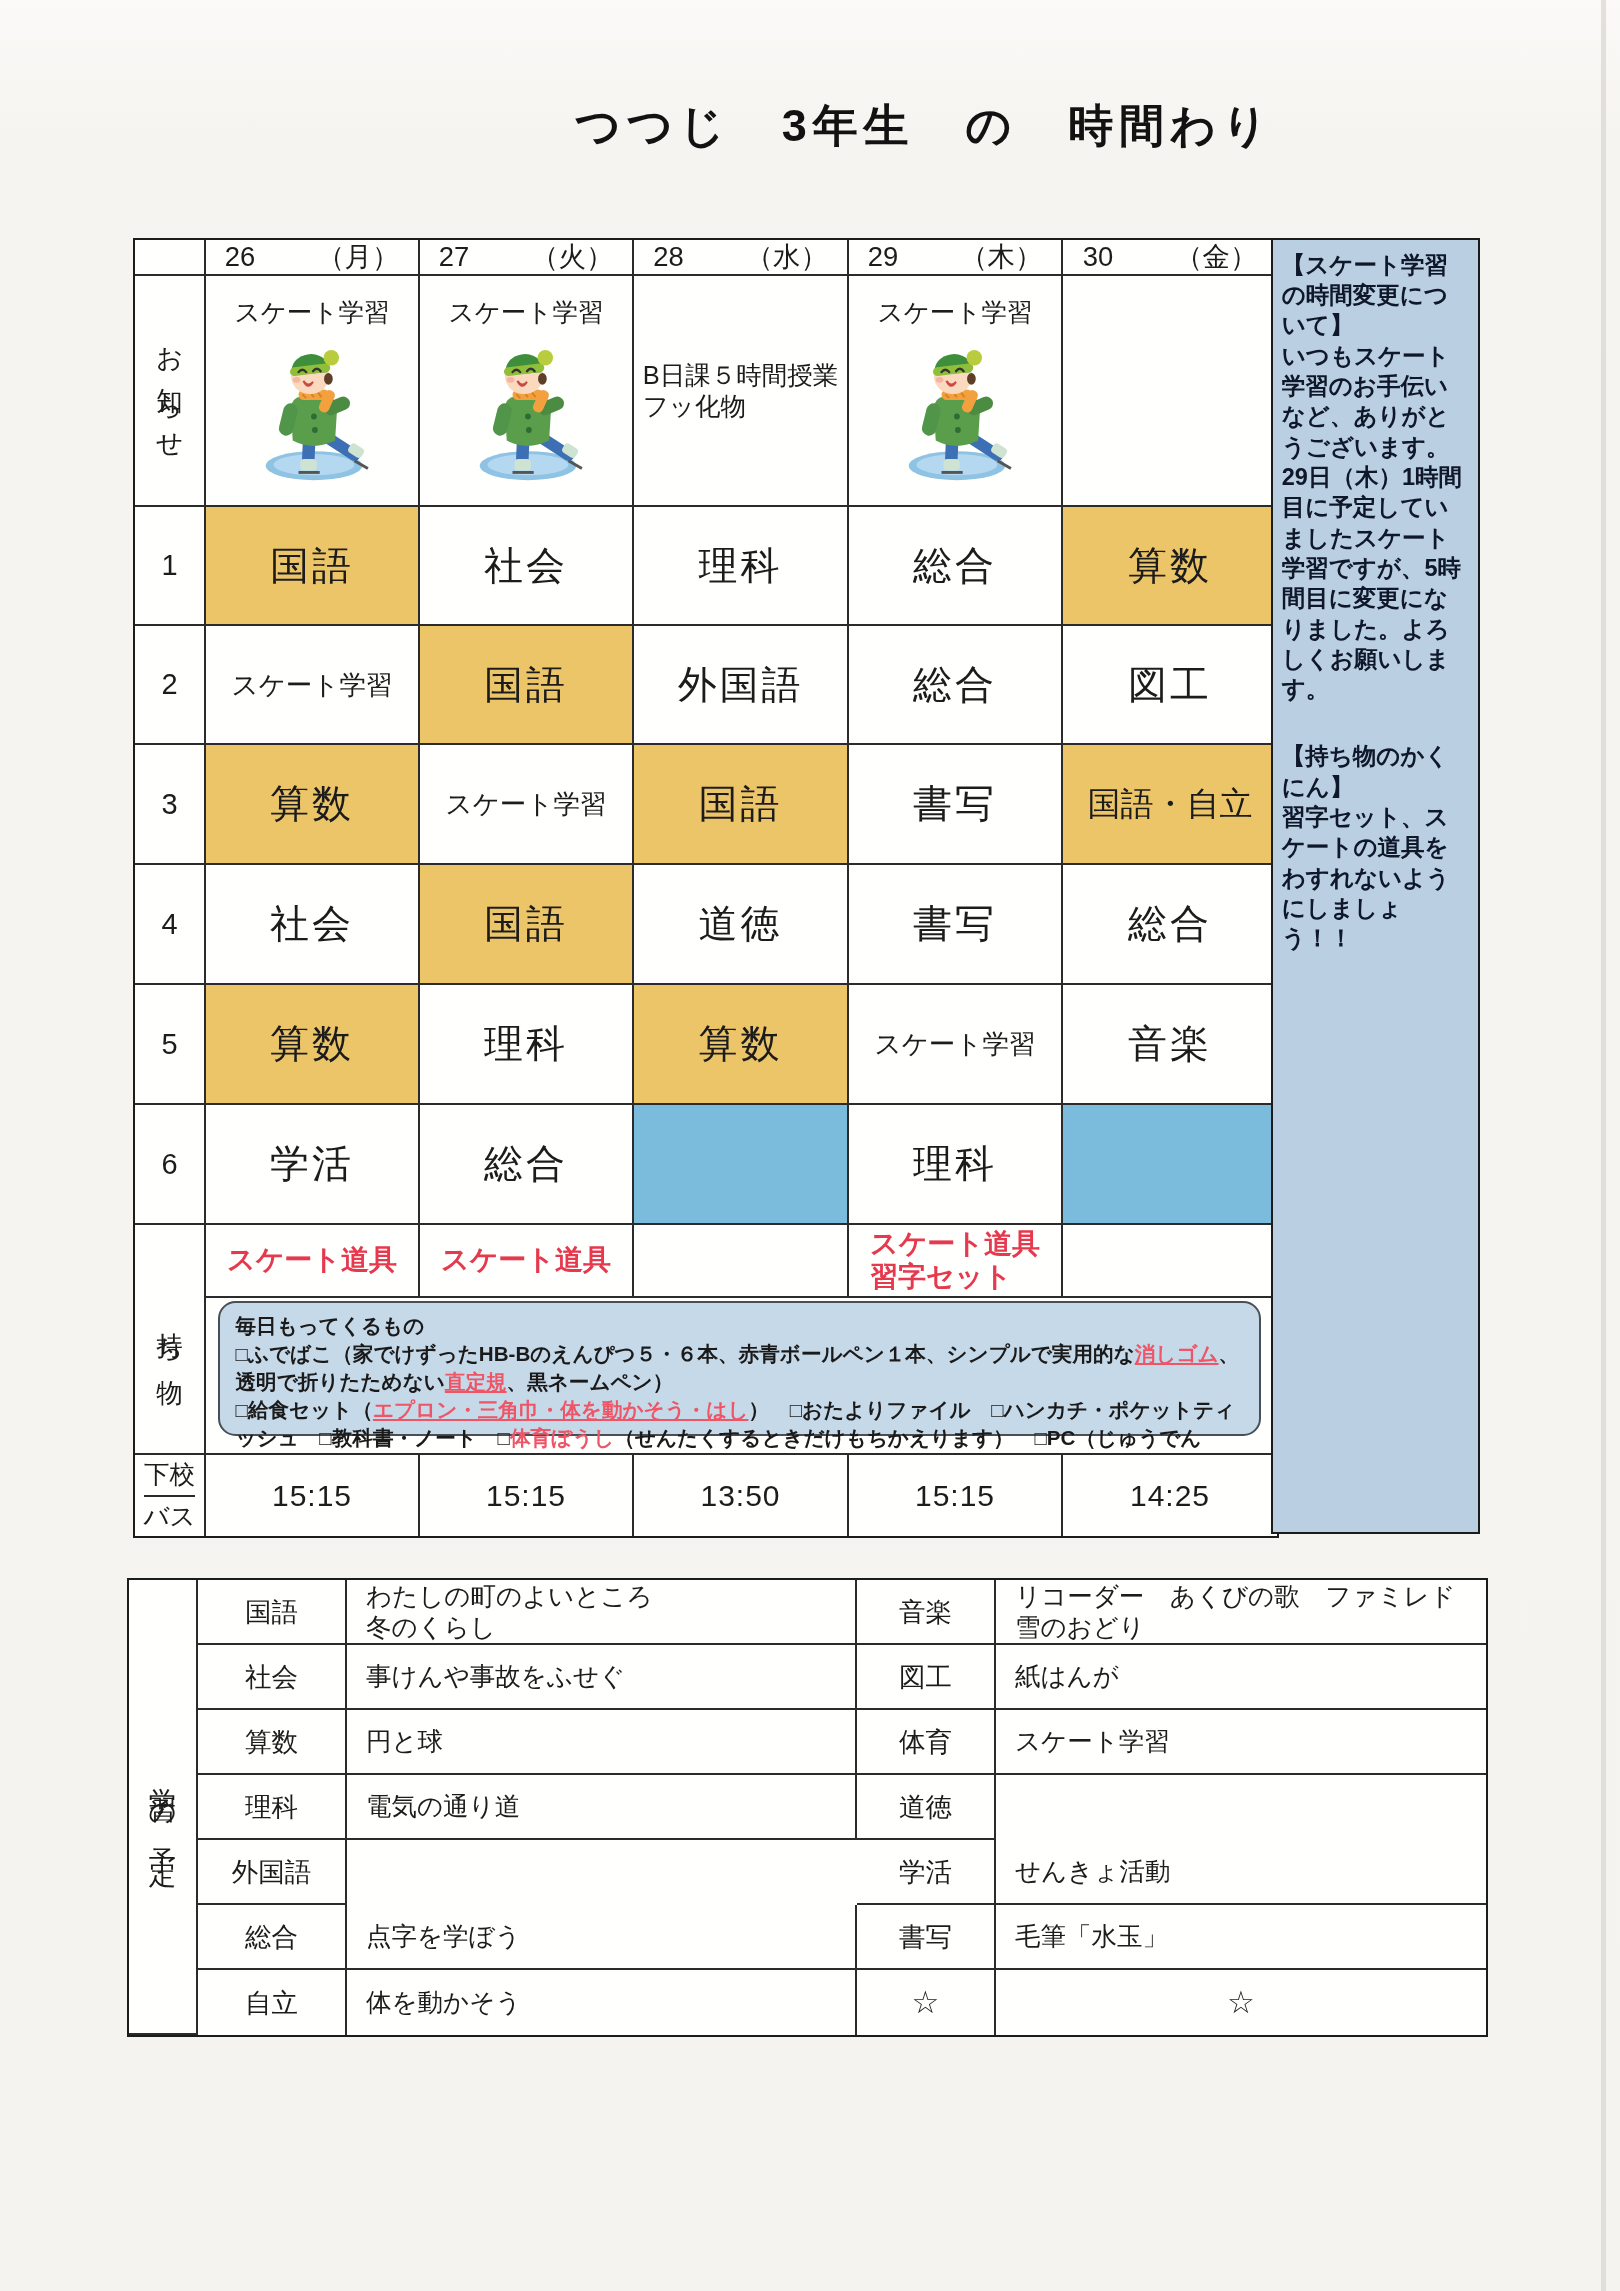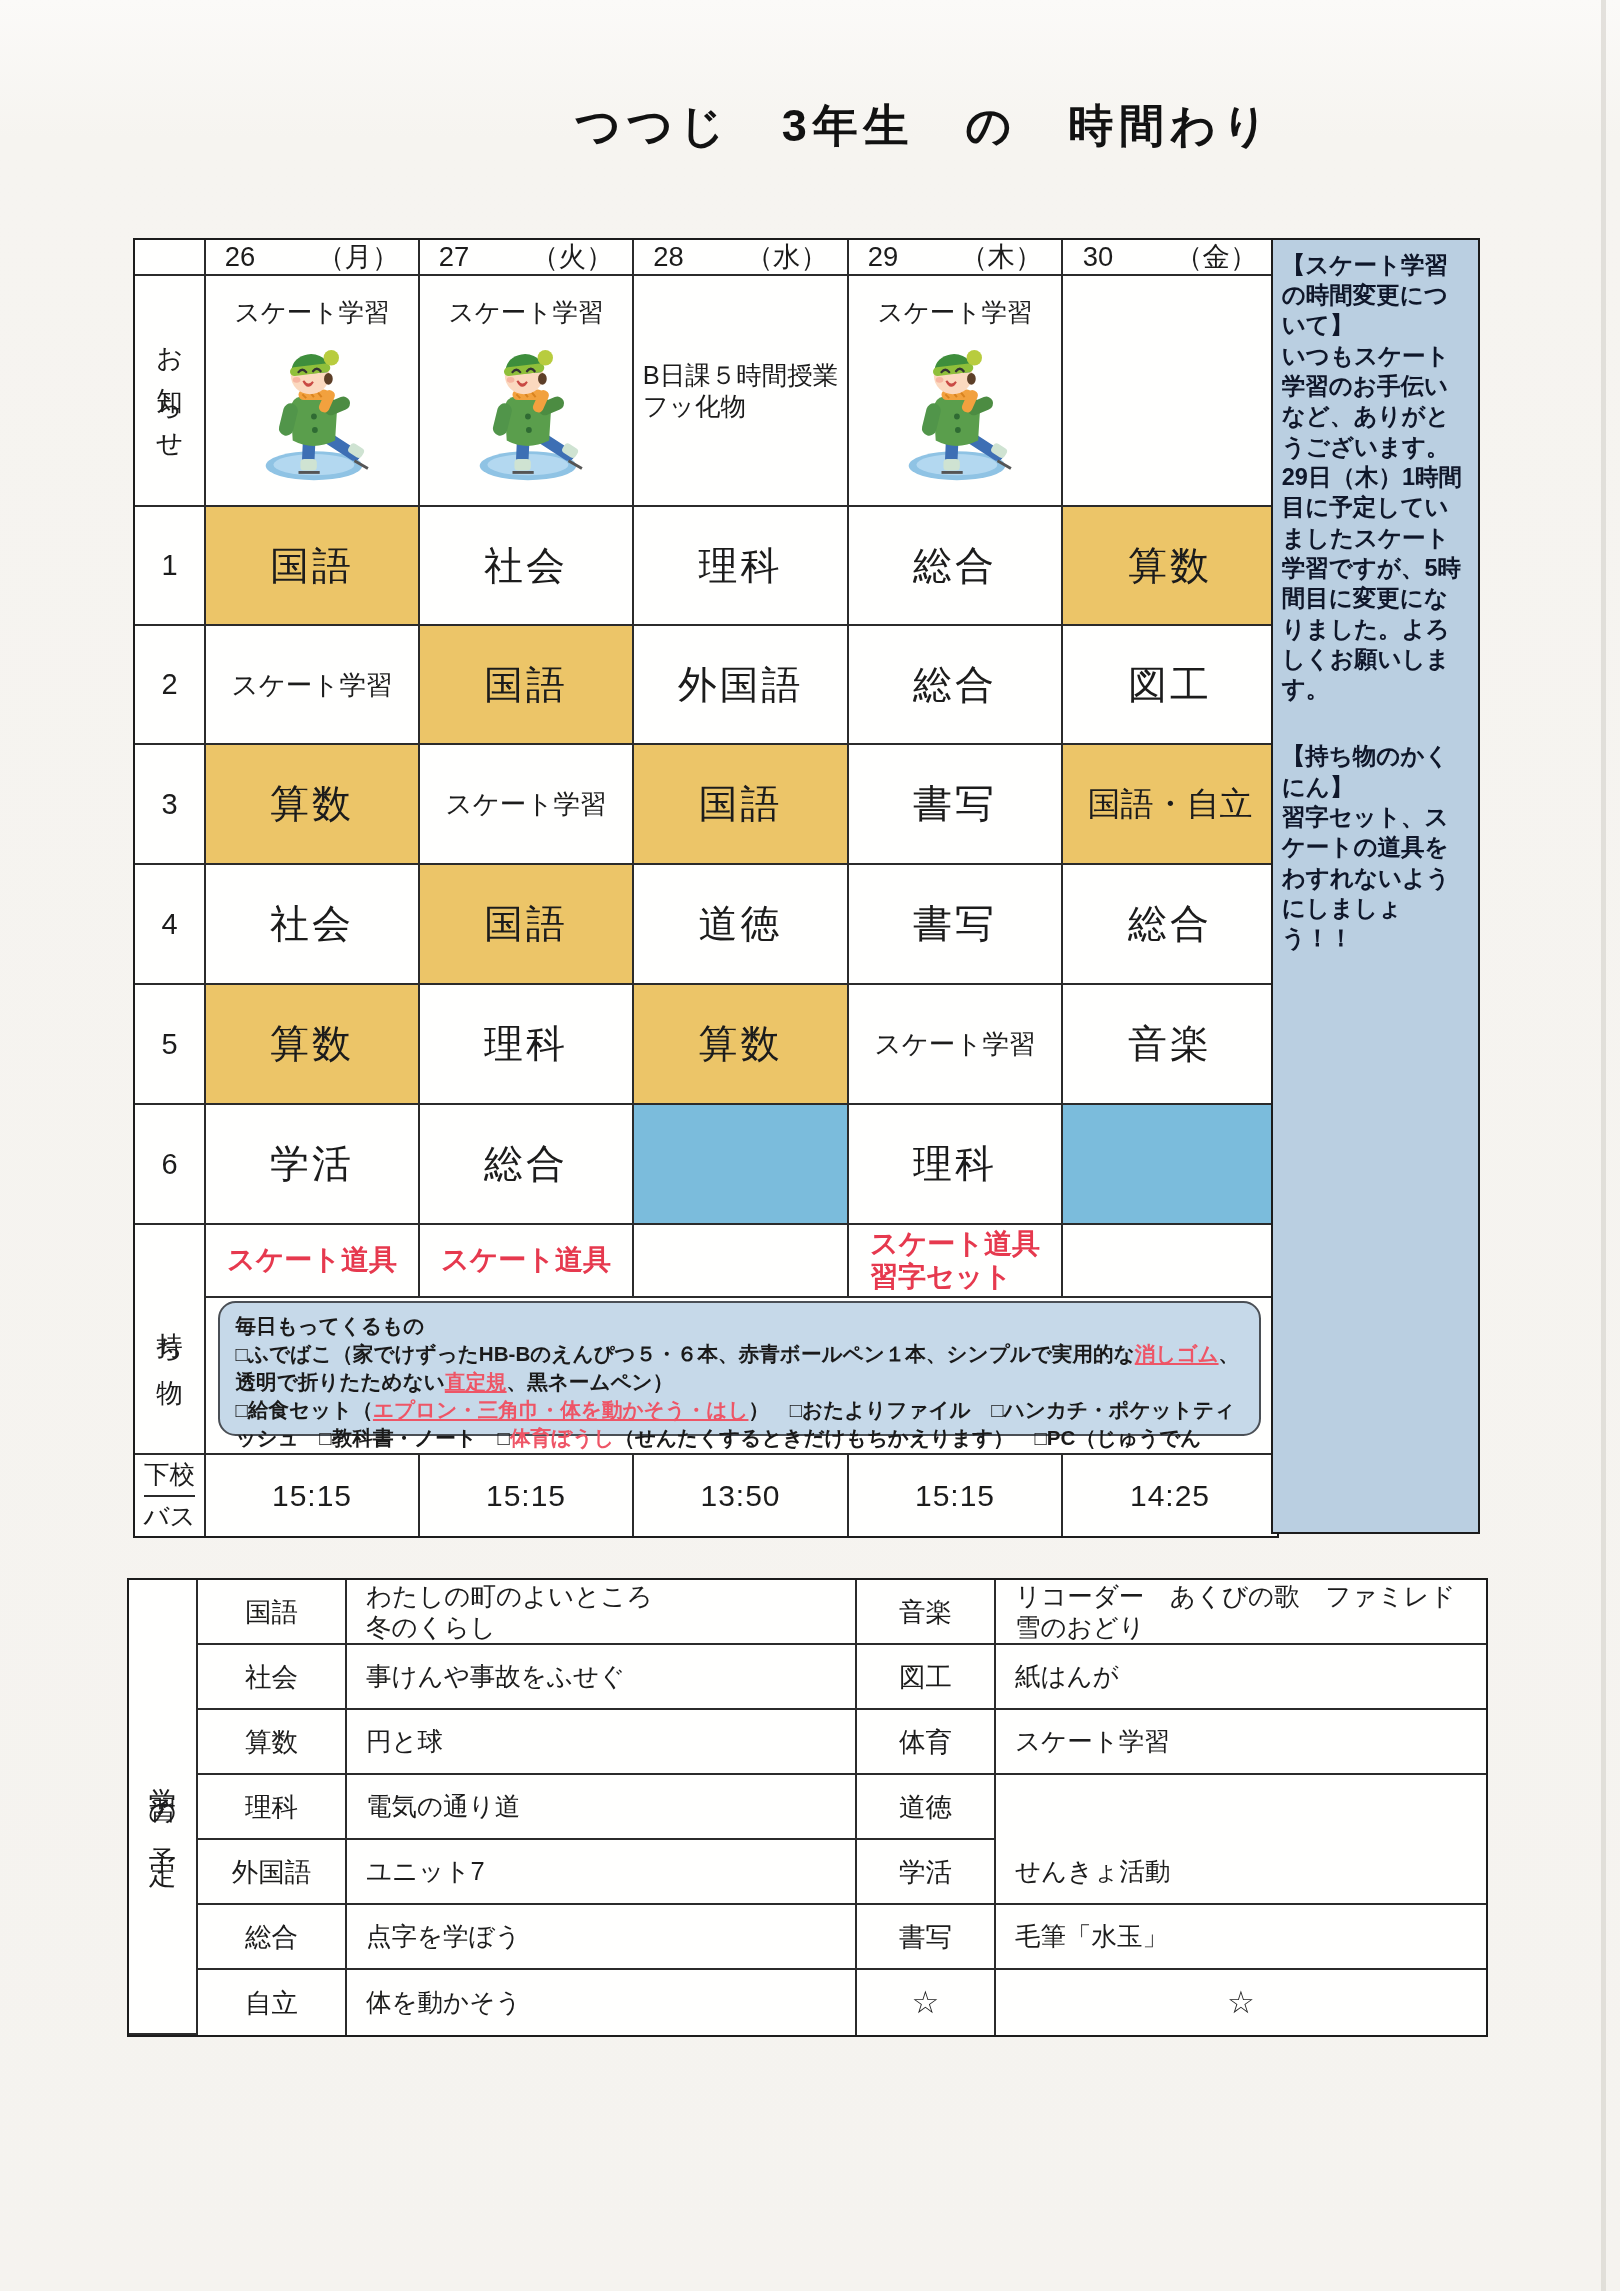--- a/index.html
+++ b/index.html
@@ -251,21 +251,20 @@
     <div class="pr3 pc2 psub">算数</div>
     <div class="pr3 pc3 pcontent">円と球</div>
     <div class="pr3 pc4 psub">体育</div>
     <div class="pr3 pc5 pcontent lc">スケート学習</div>
 
     <div class="pr4 pc2 psub">理科</div>
     <div class="pr4 pc3 pcontent">電気の通り道</div>
     <div class="pr4 pc4 psub">道徳</div>
 
     <div class="pr5 pc2 psub">外国語</div>
-    <div class="pr5 pc3 pcontent">ユニット7</div>
     <div class="pr5 pc4 psub">学活</div>
     <div class="pr5 pc5 pcontent lc">せんきょ活動</div>
 
     <div class="pr6 pc2 psub">総合</div>
     <div class="pr6 pc3 pcontent">点字を学ぼう</div>
     <div class="pr6 pc4 psub">書写</div>
     <div class="pr6 pc5 pcontent lc">毛筆「水玉」</div>
 
     <div class="pr7 pc2 psub lr">自立</div>
     <div class="pr7 pc3 pcontent lr">体を動かそう</div>

